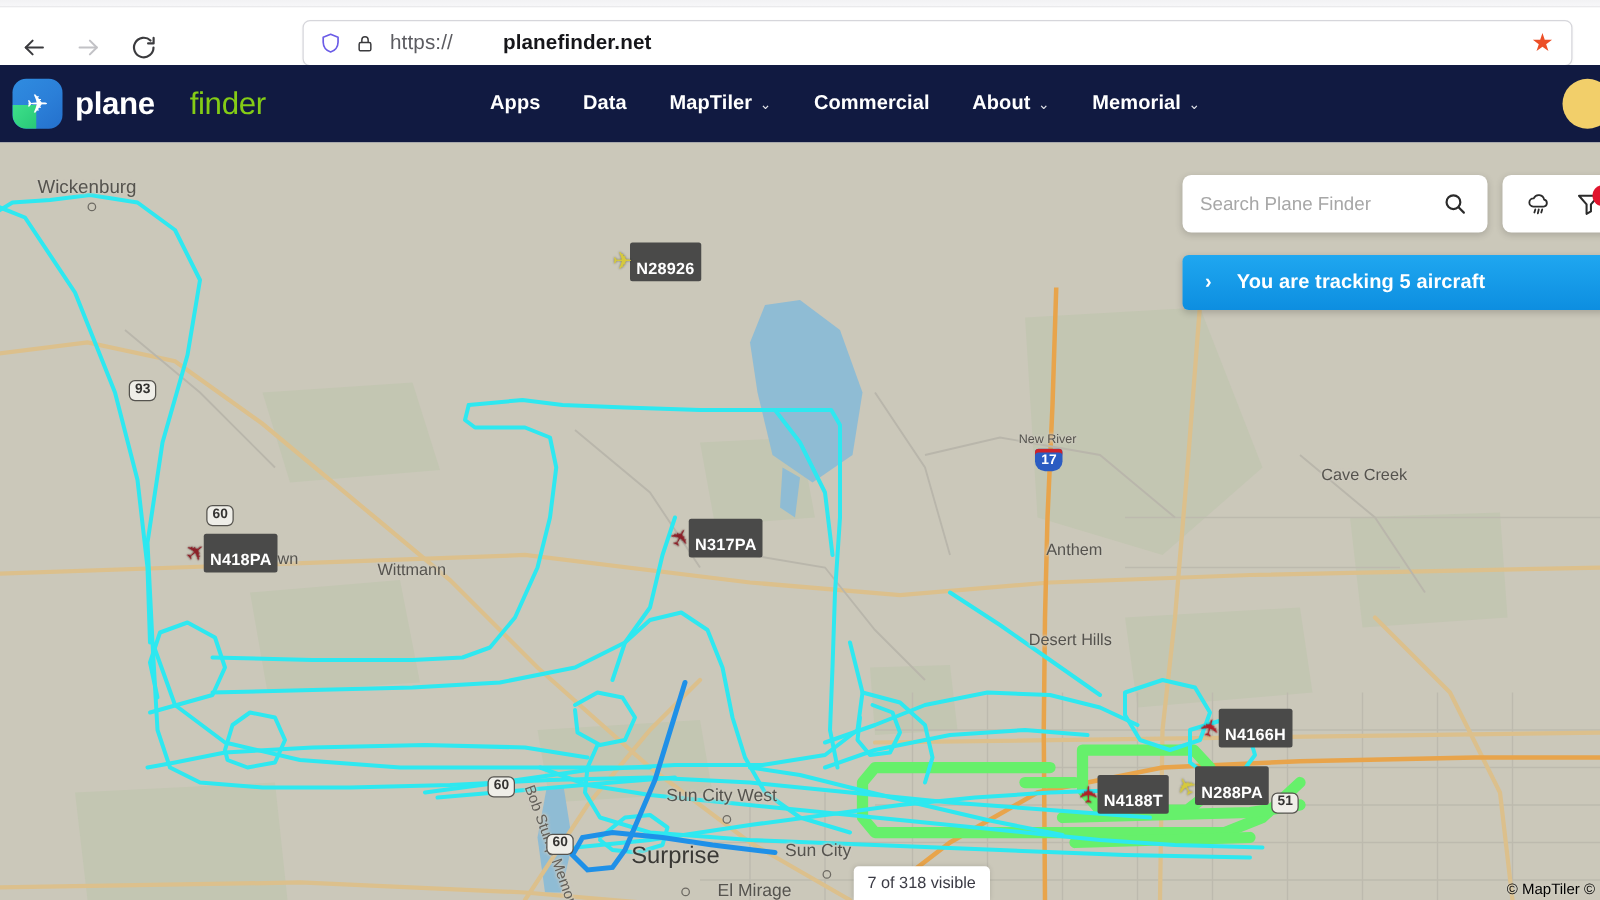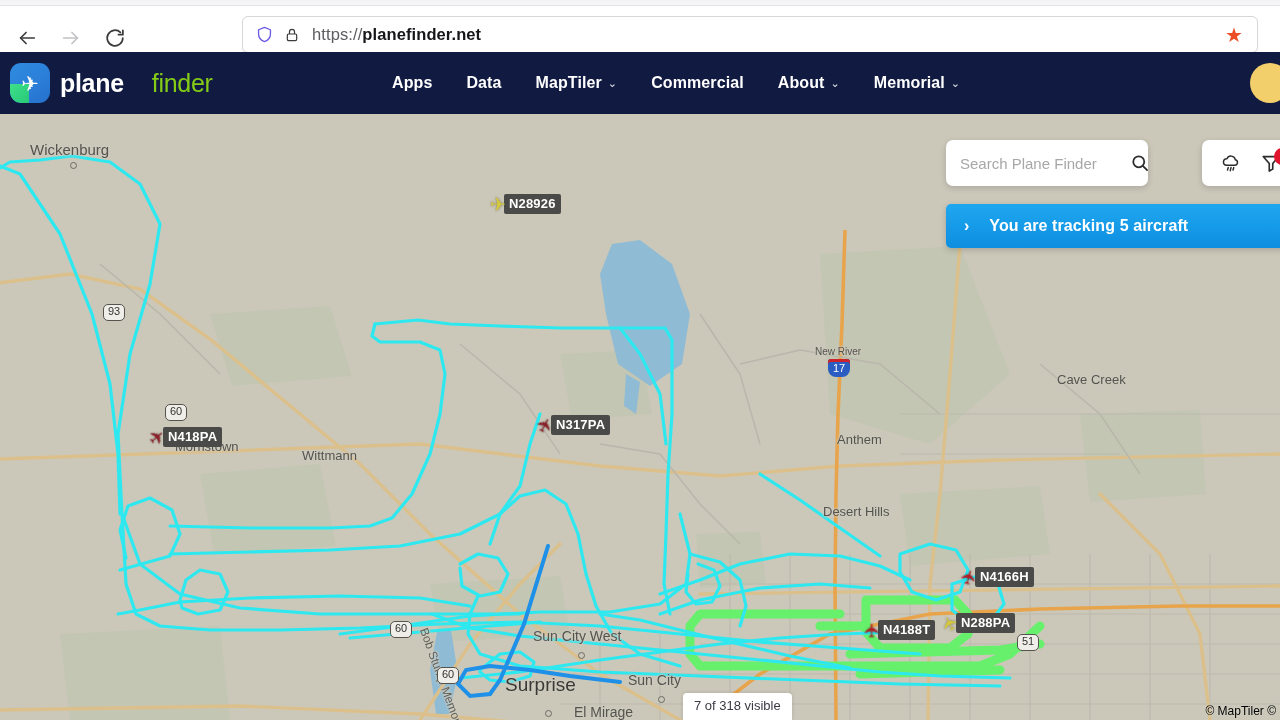--- a/index.html
+++ b/index.html
@@ -44,21 +44,21 @@
   }
   .shield-icon { margin-left: 12px; color: #6b5ce7; display:flex; }
   .lock-icon { margin-left: 10px; color: #3b3b3e; display:flex; }
   .url-text {
     margin-left: 12px;
     font-size: 16.5px;
     color: #5c5c61;
     letter-spacing: .1px;
     white-space: nowrap;
   }
-  .url-text b { color: #16161a; font-weight: 700; }
+  .url-text b { color: #16161a; font-weight: 700; margin-left: 40px; }
   .star-icon {
     position: absolute; right: 14px; top: 50%; transform: translateY(-50%);
     color: #ec4f27; font-size: 20px; line-height: 1;
   }
 
   
   .site-header {
     position: absolute; top: 52px; left: 0; width: 1280px; height: 62px;
     background: #111a41;
     display: flex; align-items: center;
@@ -112,45 +112,45 @@
   }
   .city-dot {
     position: absolute; width: 7px; height: 7px; border-radius: 50%;
     background: #cbc8ba; border: 1.6px solid #6d6a63;
   }
 
   .shield {
     position: absolute;
     background: #efeee8; border: 1.7px solid #55534e;
     border-radius: 5px; color: #343331;
-    font-size: 11px; font-weight: 400;
+    font-size: 11px; font-weight: 700;
     padding: 1px 4px 2px; line-height: 1.05;
     text-align: center;
   }
   .shield.interstate {
     background: #2b5cc2; border: none; color: #ffffff;
     border-radius: 3px 3px 8px 8px; padding: 4px 5px 2px;
     box-shadow: inset 0 3px 0 #cc2229;
   }
 
   
   .ac { position: absolute; display: flex; align-items: center; }
   .ac-icon { font-size: 19px; line-height: 1; filter: drop-shadow(0 0 1px rgba(0,0,0,.45)); }
   .ac-label {
     background: #4a4a49; color: #ffffff;
     font-size: 13px; font-weight: 700;
-    padding: 2px 5px 3px; border-radius: 2px;
+    padding: 13px 5px 3px; border-radius: 2px;
     margin-left: -2px; white-space: nowrap;
     letter-spacing: .2px;
   }
 
   
   .search-box {
     position: absolute; top: 140px; left: 946px;
-    width: 202px; height: 46px;
+    width: 244px; height: 46px;
     background: #ffffff; border-radius: 7px;
     display: flex; align-items: center;
     box-shadow: 0 2px 6px rgba(0,0,0,.16);
   }
   .search-input {
     border: none; outline: none; background: transparent;
     margin-left: 14px; width: 170px;
     font-family: "Liberation Sans", sans-serif;
     font-size: 15px; color: #3a3a3a;
   }

